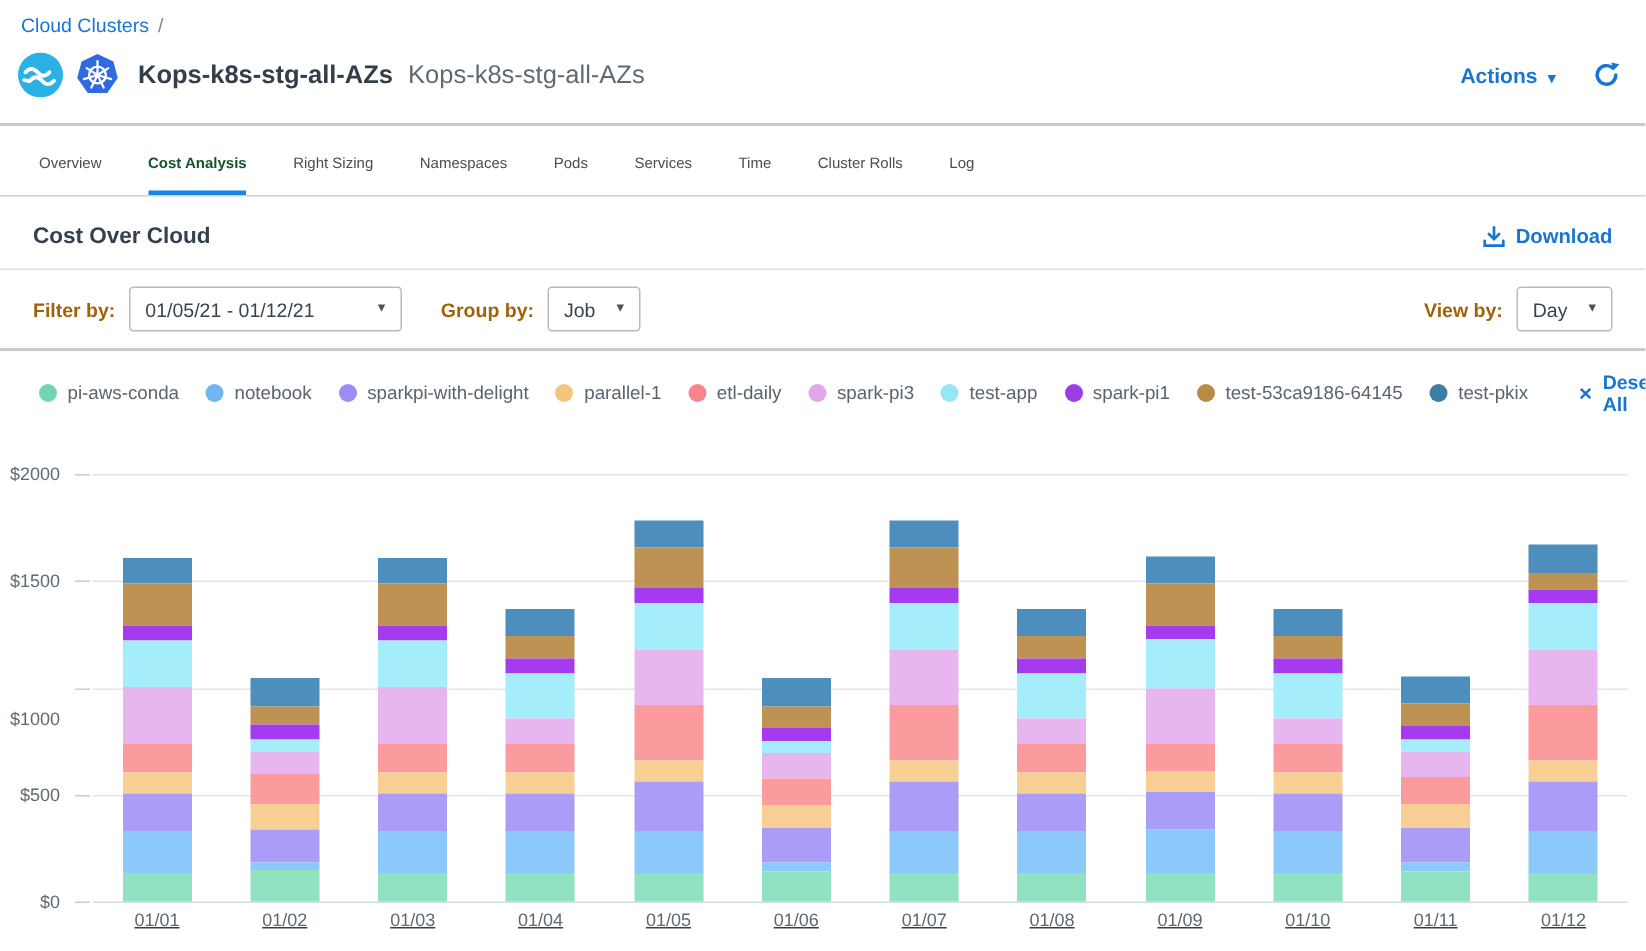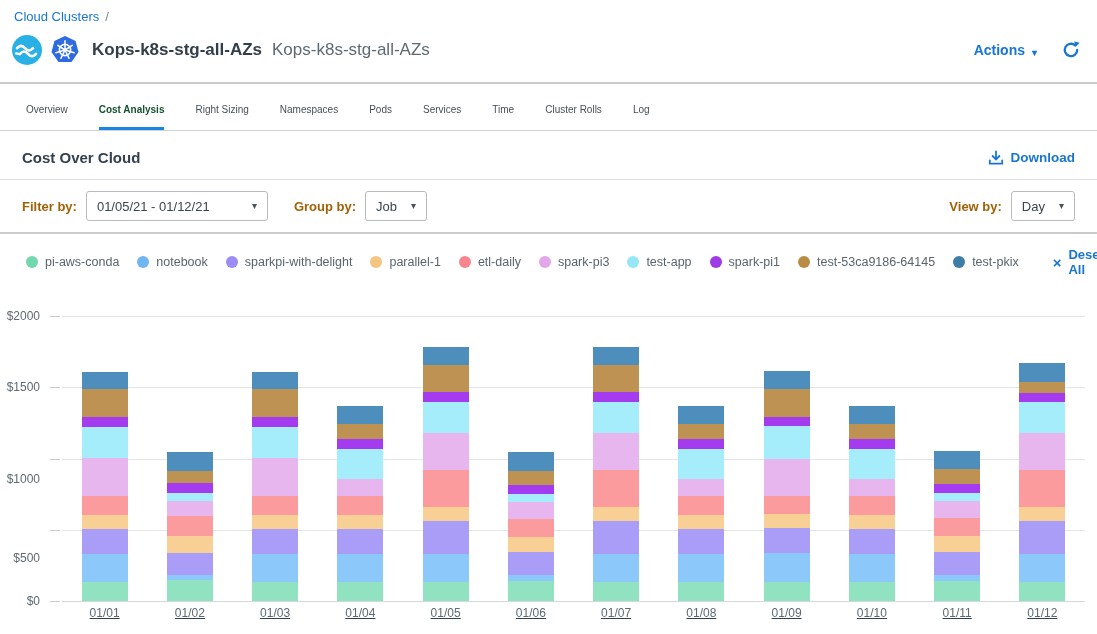--- a/index.html
+++ b/index.html
@@ -207,21 +207,21 @@
     <span class="deselect">
       <span class="x">×</span>
       <span>Deselect All</span>
     </span>
   </div>
 
 <div class="chart">
   <div class="y-axis">
       <div class="y-label" style="top: 100%;">$0</div>
       <div class="y-dash" style="top: 100%;"></div>
-      <div class="y-label" style="top: 75%; margin-top: 28px;">$500</div>
+      <div class="y-label" style="top: 75%;">$500</div>
       <div class="y-dash" style="top: 75%;"></div>
       <div class="y-label" style="top: 50%; margin-top: 20px;">$1000</div>
       <div class="y-dash" style="top: 50%;"></div>
       <div class="y-label" style="top: 25%;">$1500</div>
       <div class="y-dash" style="top: 25%;"></div>
       <div class="y-label" style="top: 0%;">$2000</div>
       <div class="y-dash" style="top: 0%;"></div>
     </div>
   <div class="plot-col">
     <div class="plot">

